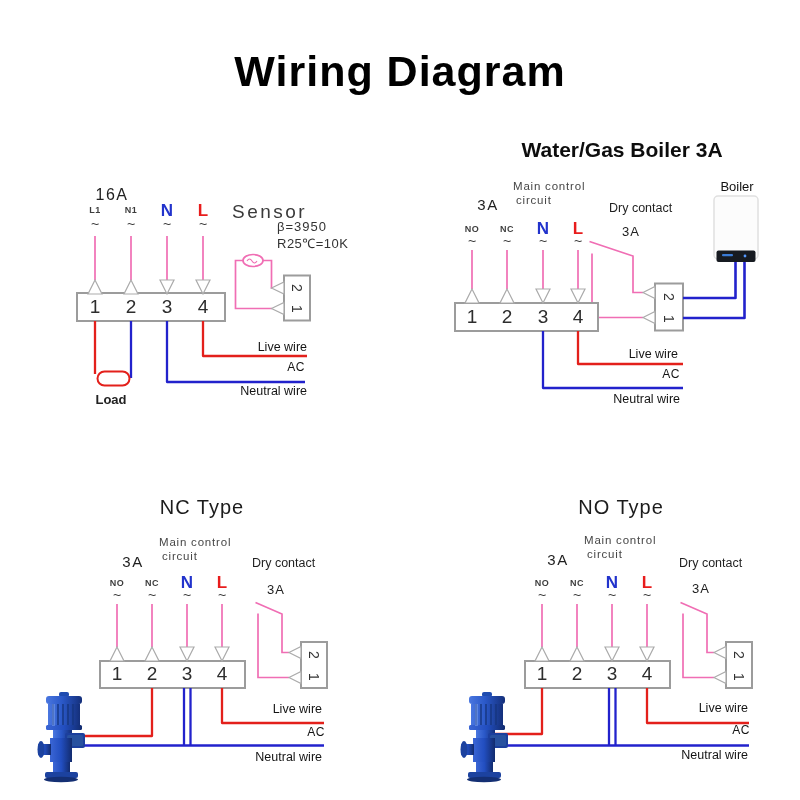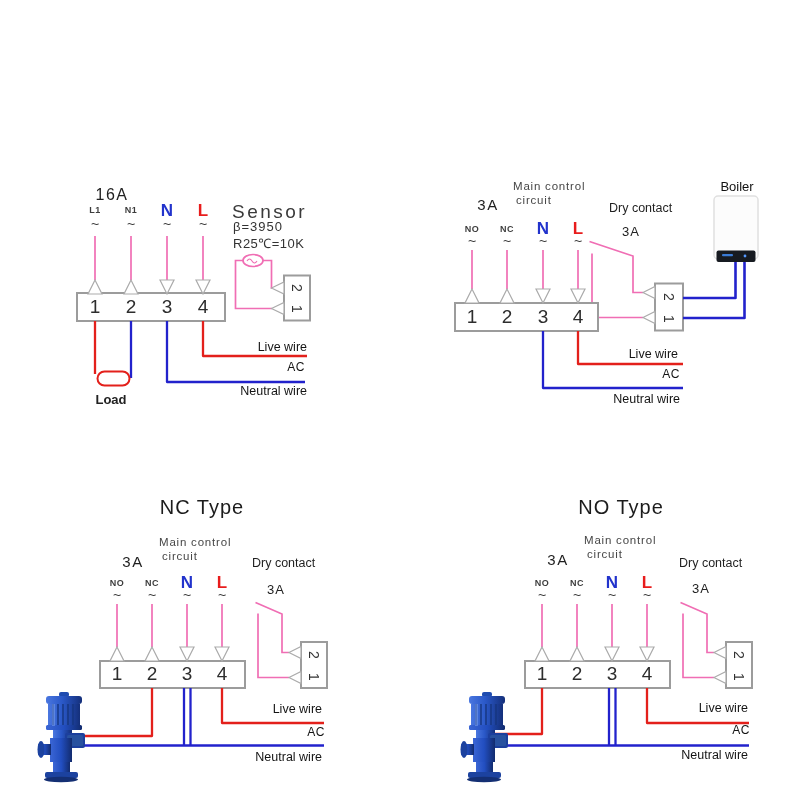--- a/index.html
+++ b/index.html
@@ -20,21 +20,21 @@
   .red { color:#E81C1C; }
   .tld { font-size:14px; color:#3a3a3a; line-height:12px; }
   .num { font-size:19px; color:#2d2d2d; }
   .rn { position:absolute; width:18px; height:18px; line-height:18px; text-align:center;
         transform:rotate(90deg); font-size:14px; color:#333; }
   .mc { font-size:11.5px; letter-spacing:0.8px; color:#474747; }
   .dc { font-size:12.5px; color:#1f1f1f; }
   .acl { font-size:12.5px; color:#141414; }
   .ac { font-size:12px; letter-spacing:0.5px; color:#141414; }
   .sens { font-size:19px; letter-spacing:2.5px; color:#3a3a3a; }
-  .sens2 { font-size:13px; letter-spacing:1px; color:#333; }
+  .sens2 { font-size:13px; letter-spacing:1px; color:#333;margin-left:44px; }
   .load { font-size:13px; font-weight:600; color:#222; }
   .blr { font-size:13px; color:#111; }
 </style>
 </head>
 <body>
 
 <div class="canvas">
 
   <svg class="art" width="800" height="800" viewBox="0 0 800 800">
     <defs>
@@ -185,20 +185,21 @@
         <path d="M542 688 V734 H493" stroke="#E3201B" stroke-width="2.3"></path>
         <path d="M647 688 V723 H749" stroke="#E3201B" stroke-width="2.3"></path>
         <path d="M609 688 V745.5" stroke="#2222CC" stroke-width="2.3"></path>
         <path d="M615.5 688 V745.5" stroke="#2222CC" stroke-width="2.3"></path>
         <path d="M493 745.5 H749" stroke="#2222CC" stroke-width="2.3"></path>
       </g>
       <use href="#pump" x="461" y="692"></use>
     </g>
   </svg>
 
+  <div class="t h1 c" style="left:0;top:47px;width:800px;">Wiring Diagram</div>
 
   <div class="t c" style="left:82px;top:186px;width:60px;font-size:16px;letter-spacing:1.5px;color:#222;">16A</div>
   <div class="t sm c" style="left:80px;top:205px;width:30px;">L1</div>
   <div class="t sm c" style="left:116px;top:205px;width:30px;">N1</div>
   <div class="t nl blue c" style="left:152px;top:201px;width:30px;">N</div>
   <div class="t nl red c" style="left:188px;top:201px;width:30px;">L</div>
   <div class="t tld c" style="left:80px;top:218px;width:30px;">~</div>
   <div class="t tld c" style="left:116px;top:218px;width:30px;">~</div>
   <div class="t tld c" style="left:152px;top:218px;width:30px;">~</div>
   <div class="t tld c" style="left:188px;top:218px;width:30px;">~</div>
@@ -209,20 +210,21 @@
   <div class="t sens" style="left:232px;top:201px;">Sensor</div>
   <div class="t sens2" style="left:233px;top:219px;">β=3950</div>
   <div class="t sens2" style="left:233px;top:234px;letter-spacing:0.5px;text-align:right;">R25℃=10K</div>
   <div class="rn" style="left:288px;top:279px;">2</div>
   <div class="rn" style="left:288px;top:300px;">1</div>
   <div class="t acl r" style="left:207px;top:340px;width:100px;">Live wire</div>
   <div class="t ac r" style="left:205px;top:360px;width:100px;">AC</div>
   <div class="t acl r" style="left:207px;top:384px;width:100px;">Neutral wire</div>
   <div class="t load c" style="left:81px;top:392px;width:60px;">Load</div>
 
+  <div class="t h2 c" style="left:447px;top:138px;width:350px;">Water/Gas Boiler 3A</div>
   <div class="t rating c" style="left:462px;top:196px;width:52px;">3A</div>
   <div class="t mc" style="left:513px;top:180px;">Main control</div>
   <div class="t mc" style="left:516px;top:194px;">circuit</div>
   <div class="t dc" style="left:609px;top:201px;">Dry contact</div>
   <div class="t c" style="left:614px;top:224px;width:34px;font-size:13px;letter-spacing:1px;color:#222;">3A</div>
   <div class="t sm c" style="left:457px;top:224px;width:30px;">NO</div>
   <div class="t sm c" style="left:492px;top:224px;width:30px;">NC</div>
   <div class="t nl blue c" style="left:528px;top:219px;width:30px;">N</div>
   <div class="t nl red c" style="left:563px;top:219px;width:30px;">L</div>
   <div class="t tld c" style="left:457px;top:235px;width:30px;">~</div>

